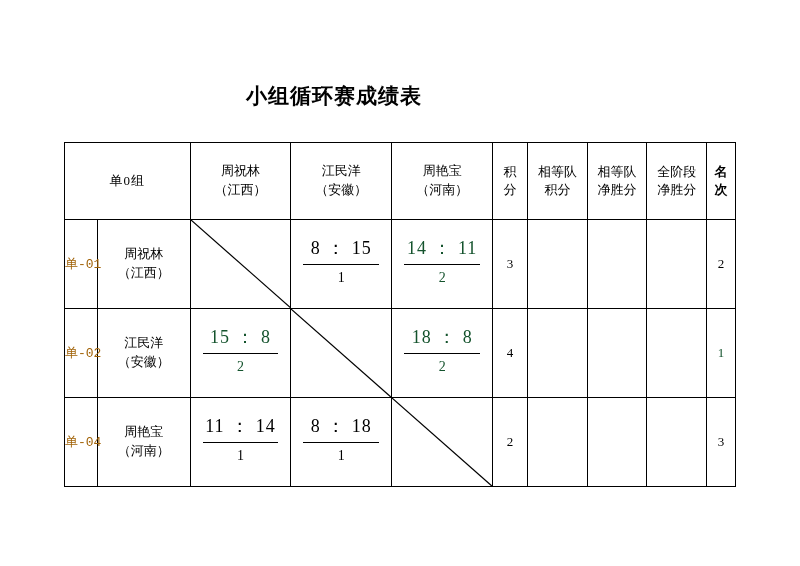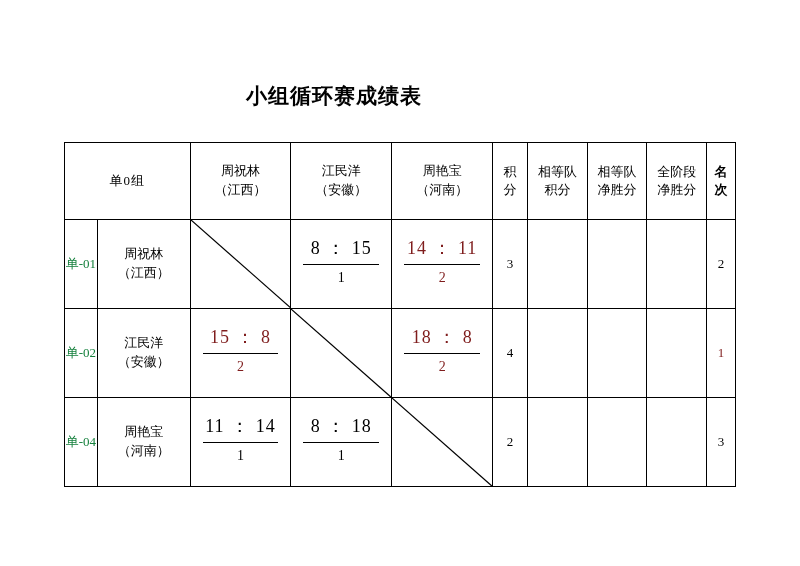--- a/index.html
+++ b/index.html
@@ -72,21 +72,22 @@
     line-height: 1.45;
   }
   .vert-head {
     font-size: 13px;
     line-height: 1.35;
   }
   .body-row td { height: 88px; }
 
   .player-code {
     font-size: 8px;
-    color: #15803d;
+    color: #a16207;
+    font-family: Liberation Mono, monospace;
   }
   .player-name {
     font-size: 13px;
     line-height: 1.45;
   }
   
   .score {
     display: block;
     width: 100%;
     height: 100%;
@@ -104,21 +105,21 @@
     left: 12px; right: 12px;
     top: 44px;
     border-top: 1px solid #000;
   }
   .score .bot {
     position: absolute;
     left: 0; right: 0;
     top: 50px;
     font-size: 14px;
   }
-  .red { color: #7f1d1d; }
+  .red { color: #14532d; }
   .diag {
     position: relative;
     padding: 0;
   }
   .diag svg {
     display: block;
     width: 100%;
     height: 100%;
   }
   .pts, .rank {

